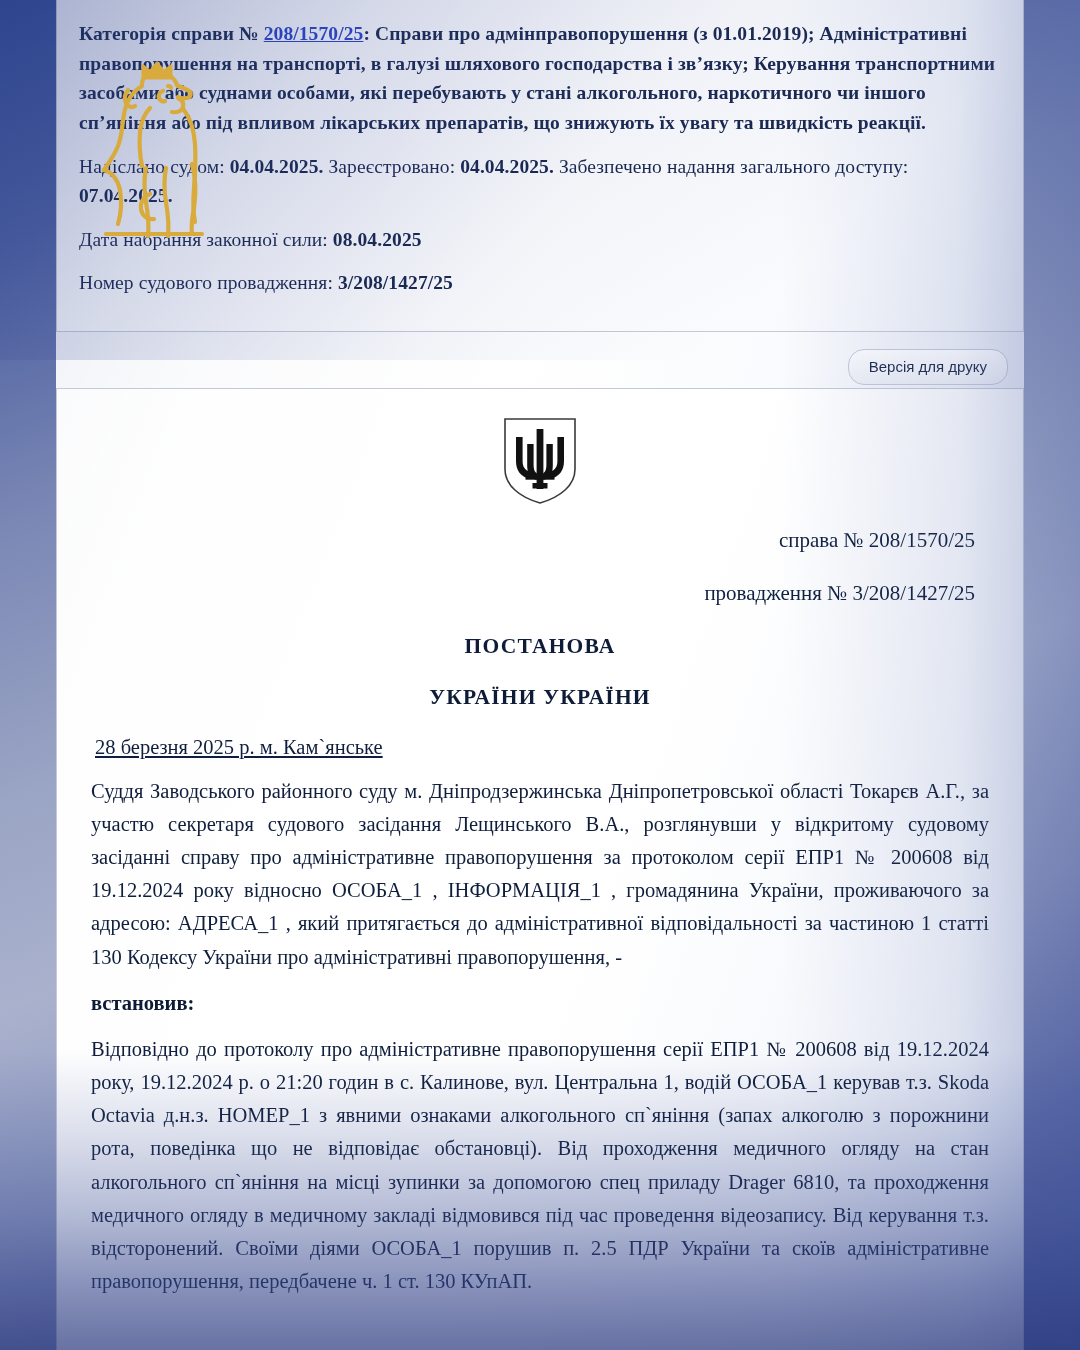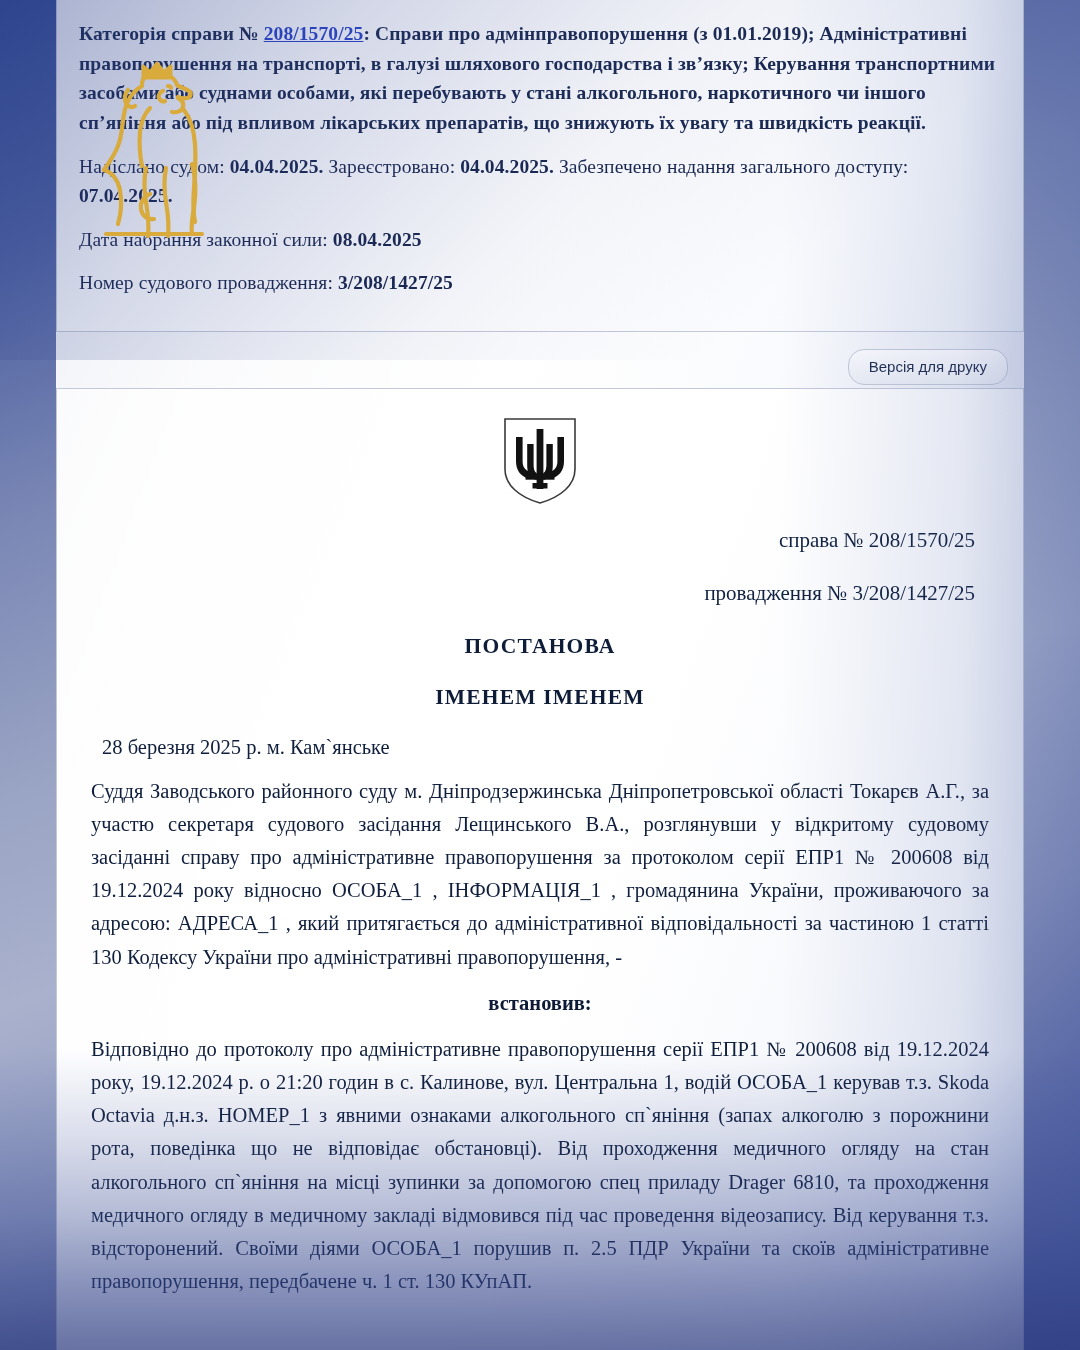--- a/index.html
+++ b/index.html
@@ -145,32 +145,32 @@
     text-align: center;
     font-weight: bold;
     font-size: 21.5px;
     letter-spacing: 1.2px;
     color: #0e1c38;
     margin: 16px 0 26px 0;
   }
   .place-line {
     font-size: 20.5px;
     color: #0f1e3c;
-    margin: 0 0 16px 11px;
+    margin: 0 0 16px 4px;
+    text-decoration: underline;
   }
   .body-par {
     text-align: justify;
     font-size: 20.5px;
     line-height: 1.62;
     color: #0f1e3c;
     margin: 0 0 18px 0;
     hyphens: none;
   }
   .center-bold {
-    text-align: center;
     font-weight: bold;
     font-size: 20.5px;
     color: #0d1b36;
     margin: 0 0 18px 0;
   }
 
   
   #watermark {
     position: absolute;
     left: 88px;
@@ -286,21 +286,21 @@
 
           <path d="M29.5 66 h15 v5.5 h-15 z"></path>
         </g>
       </svg>
     </div>
 
     <div class="case-line">справа № 208/1570/25</div>
     <div class="case-line">провадження № 3/208/1427/25</div>
 
     <div class="doc-title">ПОСТАНОВА</div>
-    <div class="doc-title">ІМЕНЕМ ІМЕНЕМ</div>
+    <div class="doc-title">УКРАЇНИ УКРАЇНИ</div>
 
     <p class="place-line">28 березня 2025 р. м. Кам`янське</p>
 
     <p class="body-par">Суддя Заводського районного суду м. Дніпродзержинська Дніпропетровської області Токарєв А.Г., за участю секретаря судового засідання Лещинського В.А., розглянувши у відкритому судовому засіданні справу про адміністративне правопорушення за протоколом серії ЕПР1 № 200608 від 19.12.2024 року відносно ОСОБА_1 , ІНФОРМАЦІЯ_1 , громадянина України, проживаючого за адресою: АДРЕСА_1 , який притягається до адміністративної відповідальності за частиною 1 статті 130 Кодексу України про адміністративні правопорушення, -</p>
 
     <p class="center-bold">встановив:</p>
 
     <p class="body-par">Відповідно до протоколу про адміністративне правопорушення серії ЕПР1 № 200608 від 19.12.2024 року, 19.12.2024 р. о 21:20 годин в с. Калинове, вул. Центральна 1, водій ОСОБА_1 керував т.з. Skoda Octavia д.н.з. НОМЕР_1 з явними ознаками алкогольного сп`яніння (запах алкоголю з порожнини рота, поведінка що не відповідає обстановці). Від проходження медичного огляду на стан алкогольного сп`яніння на місці зупинки за допомогою спец приладу Drager 6810, та проходження медичного огляду в медичному закладі відмовився під час проведення відеозапису. Від керування т.з. відсторонений. Своїми діями ОСОБА_1 порушив п. 2.5 ПДР України та скоїв адміністративне правопорушення, передбачене ч. 1 ст. 130 КУпАП.</p>
   </div>
 </div>

